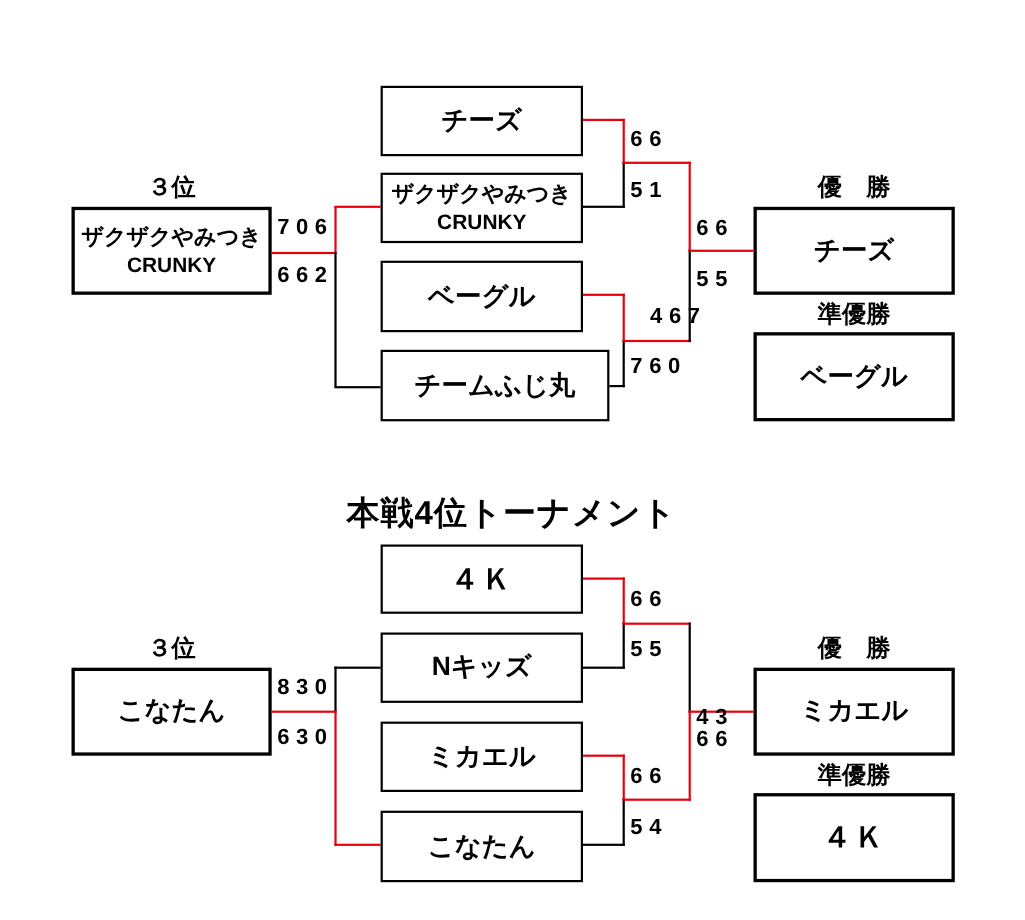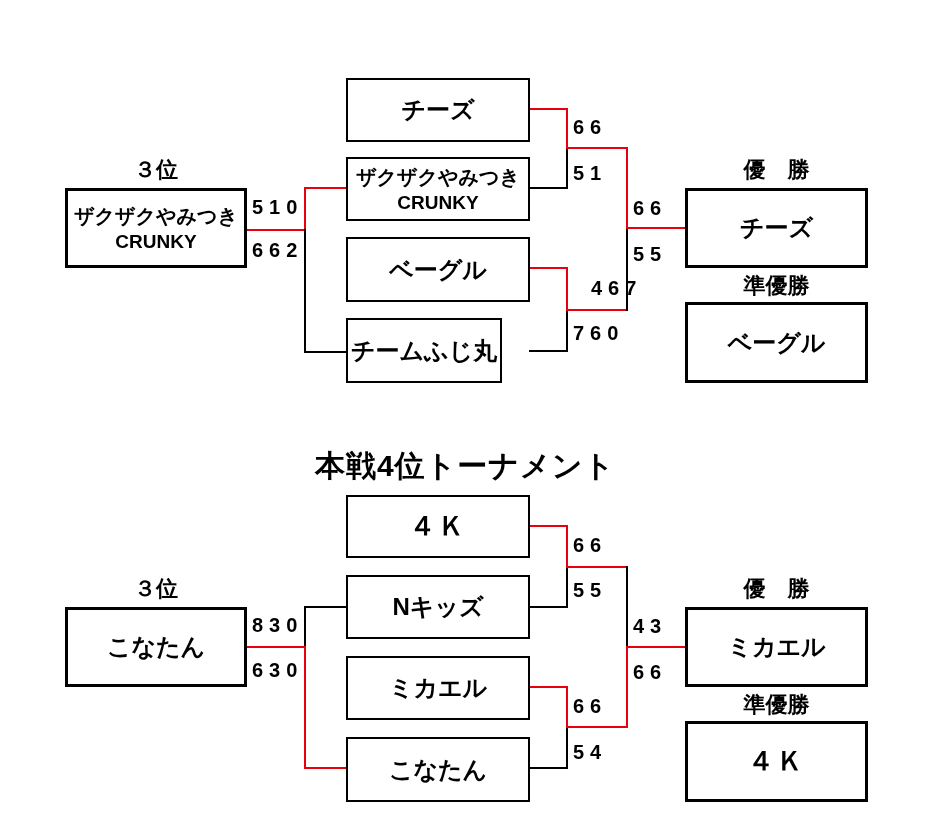--- a/index.html
+++ b/index.html
@@ -49,34 +49,34 @@
 
   <div class="vline" style="left: 626px; top: 147px; height: 82px; background: rgb(232, 0, 13);"></div>
   <div class="vline" style="left:626px;top:227px;height:84px;"></div>
   <div class="hline" style="left: 626px; top: 227px; width: 59px; background: rgb(232, 0, 13);"></div>
 
   <div class="label" style="left:65px;top:155px;width:182px;">３位</div>
   <div class="box thick" style="left:65px;top:188px;width:182px;height:80px;">
     <span class="name-sm">ザクザクやみつき</span>
     <span class="name-sm2">CRUNKY</span>
   </div>
-  <div class="score" style="left:252px;top:196px;">510</div>
+  <div class="score" style="left:252px;top:196px;">706</div>
   <div class="score" style="left:252px;top:239px;">662</div>
 
   <div class="box" style="left:346px;top:78px;width:184px;height:64px;">
     <span class="name">チーズ</span>
   </div>
   <div class="box" style="left:346px;top:157px;width:184px;height:64px;">
     <span class="name-sm">ザクザクやみつき</span>
     <span class="name-sm2">CRUNKY</span>
   </div>
   <div class="box" style="left:346px;top:237px;width:184px;height:65px;">
     <span class="name">ベーグル</span>
   </div>
-  <div class="box" style="left:346px;top:318px;width:156px;height:65px;">
+  <div class="box" style="left:346px;top:318px;width:208px;height:65px;">
     <span class="name">チームふじ丸</span>
   </div>
 
   <div class="score" style="left:573px;top:116px;">66</div>
   <div class="score" style="left:573px;top:162px;">51</div>
   <div class="score" style="left:573px;top:277px;margin-left:18px;">467</div>
   <div class="score" style="left:573px;top:322px;">760</div>
   <div class="score" style="left:633px;top:197px;">66</div>
   <div class="score" style="left:633px;top:243px;">55</div>
 
@@ -130,21 +130,21 @@
     <span class="name">ミカエル</span>
   </div>
   <div class="box" style="left:346px;top:737px;width:184px;height:65px;">
     <span class="name">こなたん</span>
   </div>
 
   <div class="score" style="left:573px;top:534px;">66</div>
   <div class="score" style="left:573px;top:579px;">55</div>
   <div class="score" style="left:573px;top:695px;">66</div>
   <div class="score" style="left:573px;top:741px;">54</div>
-  <div class="score" style="left:633px;top:615px;">43</div>
+  <div class="score" style="left:633px;top:641px;">43</div>
   <div class="score" style="left:633px;top:661px;">66</div>
 
   <div class="label" style="left:685px;top:574px;width:183px;">優　勝</div>
   <div class="box thick" style="left:685px;top:607px;width:183px;height:80px;">
     <span class="name">ミカエル</span>
   </div>
   <div class="label" style="left:685px;top:690px;width:183px;">準優勝</div>
   <div class="box thick" style="left:685px;top:721px;width:183px;height:81px;">
     <span class="name-lg">４Ｋ</span>
   </div>

